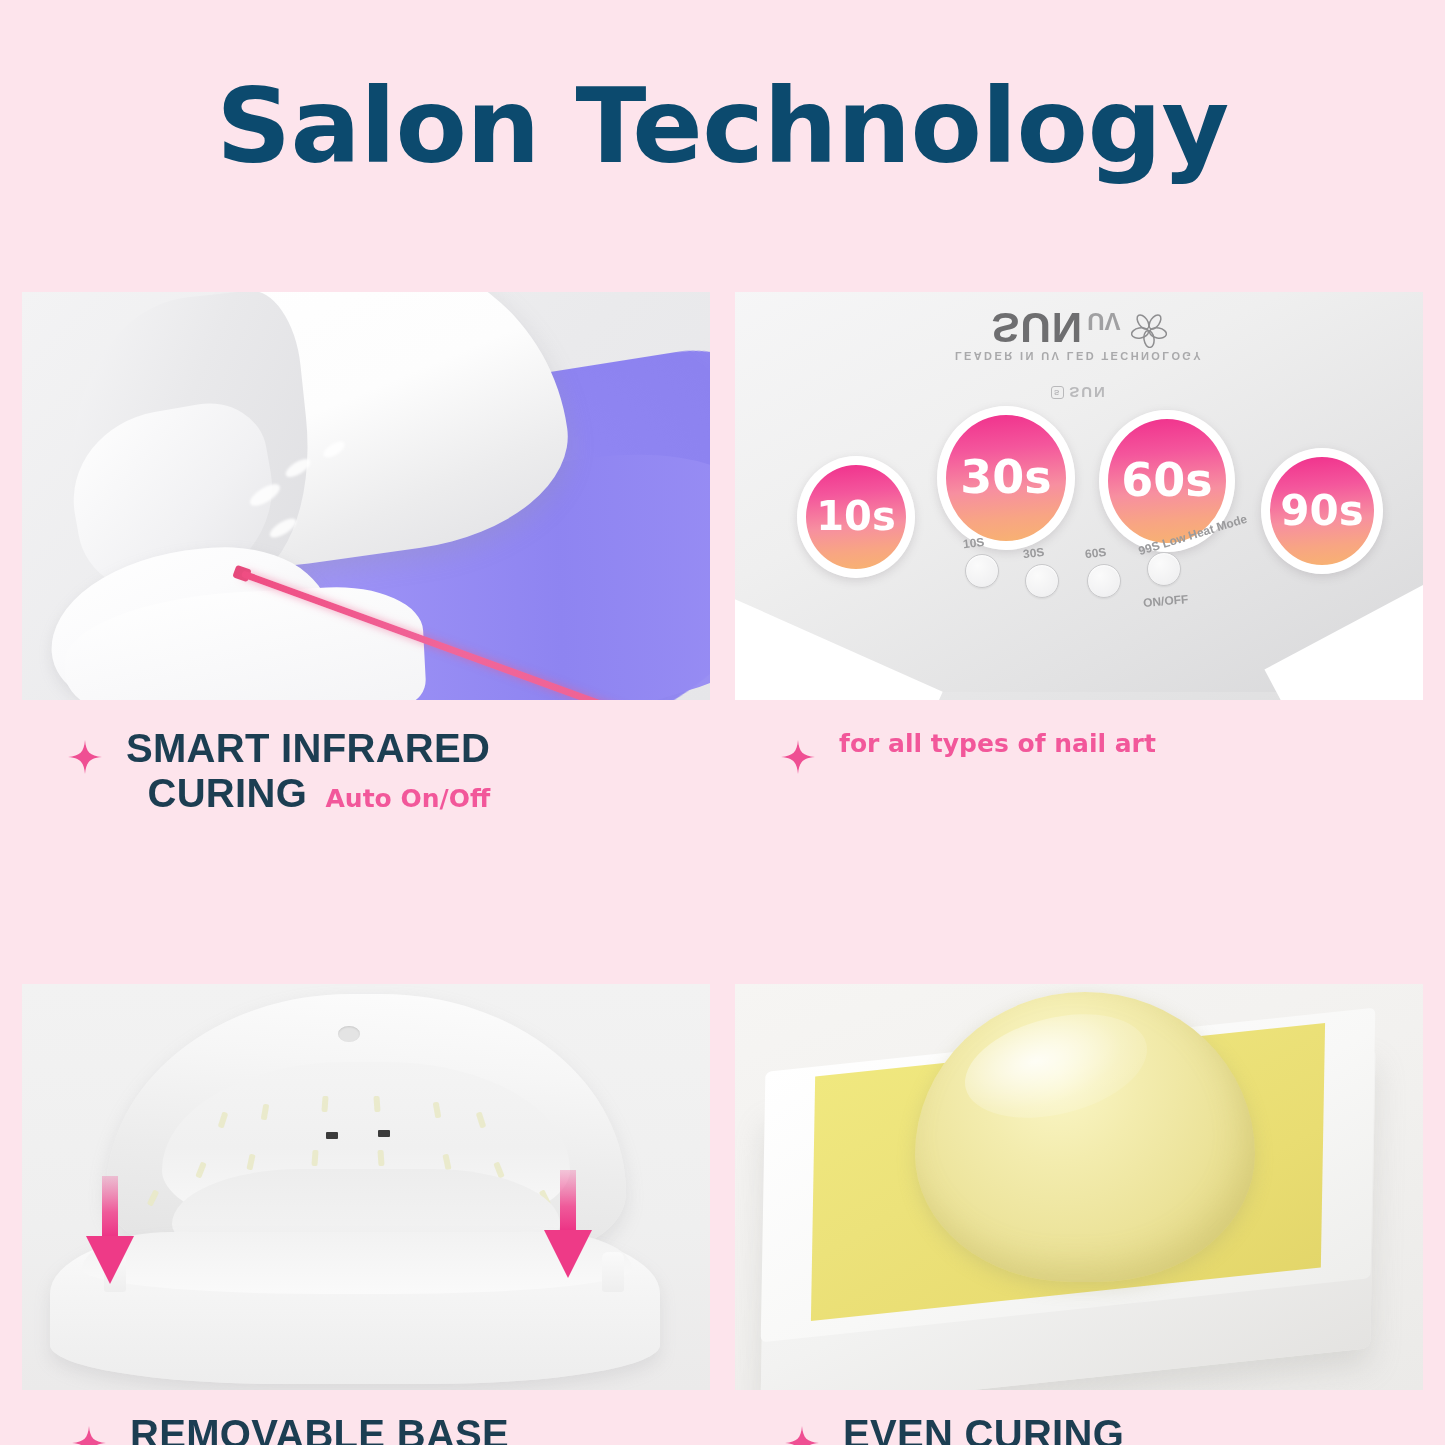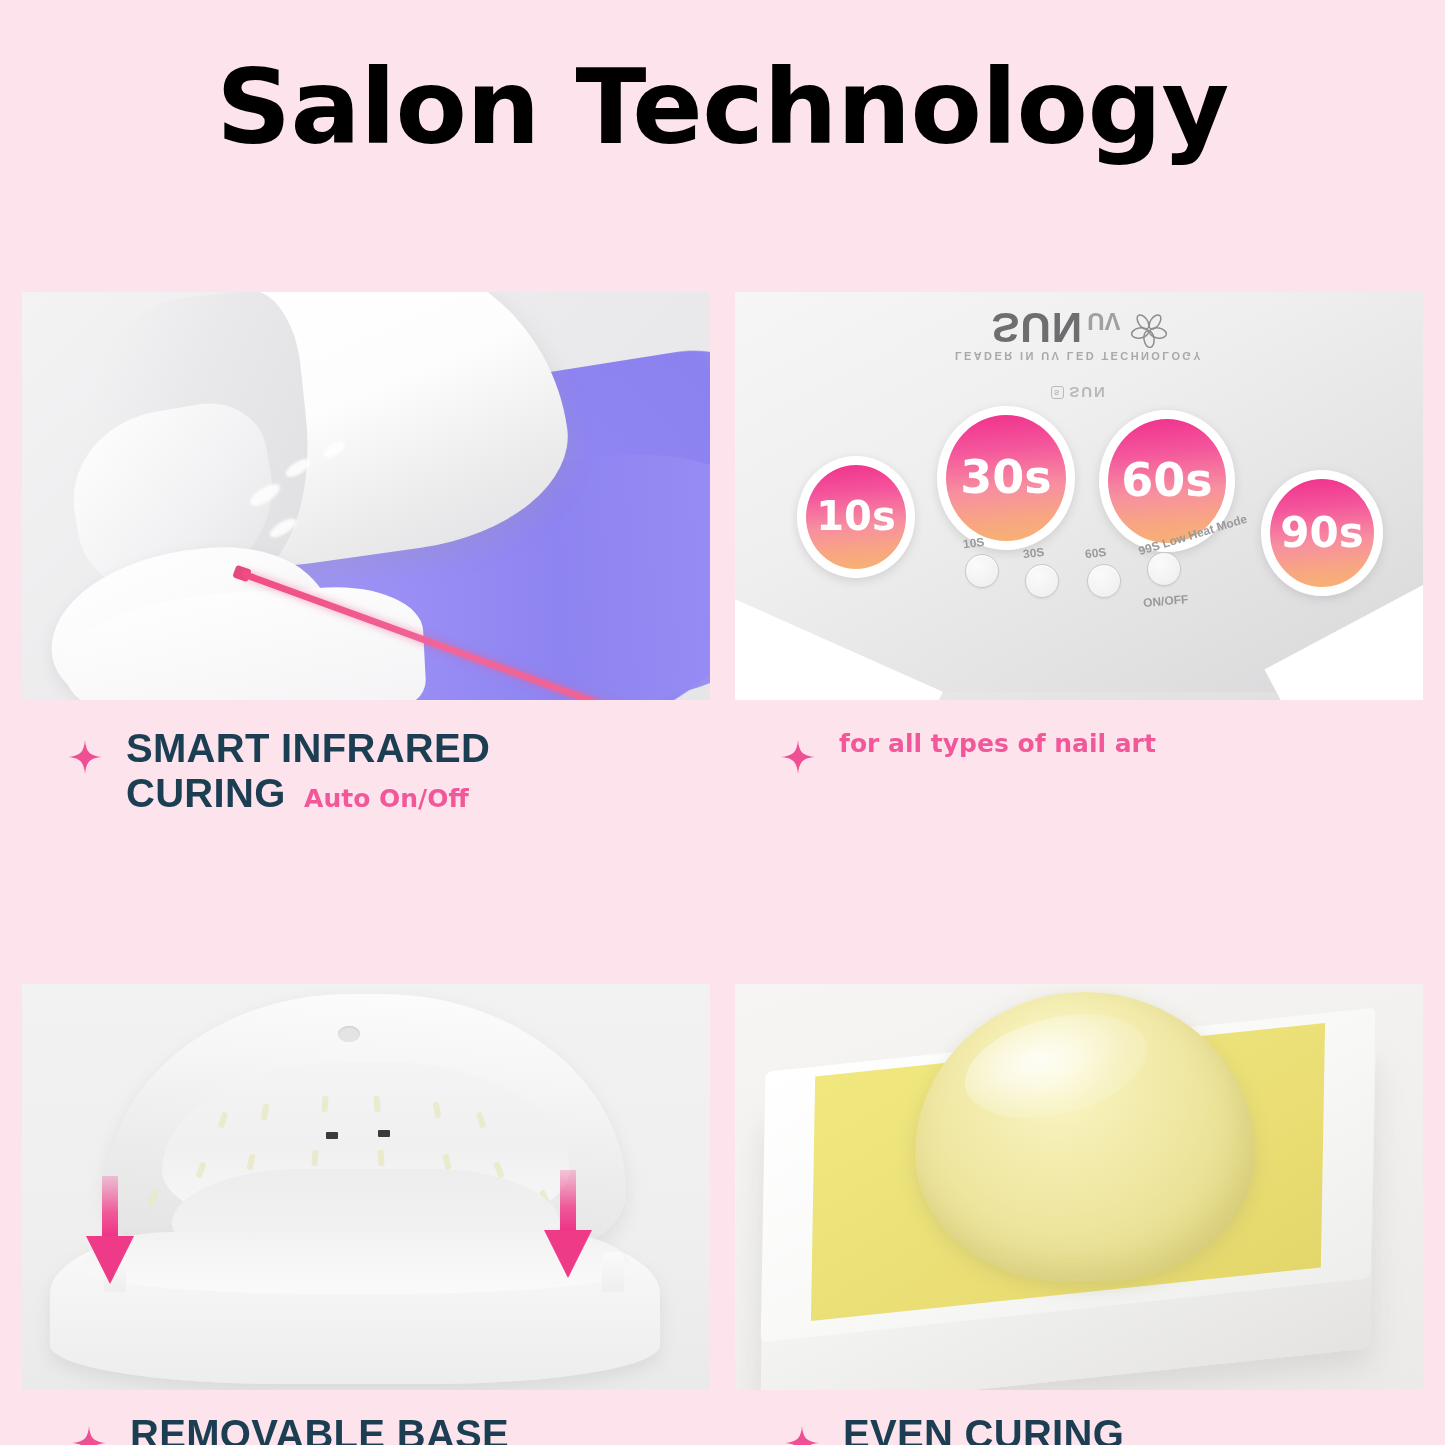--- a/index.html
+++ b/index.html
@@ -16,24 +16,24 @@
   .header { width:100%; padding-top:44px; text-align:center; }
   .kicker {
     font-size:49px;
     font-weight:700;
     letter-spacing:4.5px;
     color:#1c3e52;
     line-height:1;
     font-family:"Liberation Sans", sans-serif;
   }
   .headline {
-    margin-top:10px;
+    margin-top:29px;
     font-size:104px;
     font-weight:700;
-    color:#000000;
+    color:#0c4a6e;
     line-height:1.02;
     letter-spacing:-0.5px;
     font-family:"DejaVu Sans", sans-serif;
   }
 
   
   .grid {
     position:absolute;
     left:22px;
     top:292px;
@@ -56,21 +56,21 @@
   .panel.r2 { height:406px; }
 
   
   .caption {
     display:flex;
     align-items:flex-start;
     padding-top:26px;
     padding-left:46px;
   }
   .sparkle { flex:0 0 auto; margin-top:14px; margin-right:24px; }
-  .cap-text { line-height:1.12; }
+  .cap-text { line-height:1.12;text-align:right; }
   .cap-main {
     font-size:40px;
     font-weight:700;
     color:#1c3e52;
     letter-spacing:0.3px;
     font-family:"Liberation Sans", sans-serif;
     display:inline;
   }
   .cap-sub {
     font-size:25px;
@@ -376,21 +376,21 @@
       <div class="bubbles">
         <div class="bubble" style="left:4px;top:64px;width:118px;height:122px;font-size:40px;">
           <span>10s</span>
         </div>
         <div class="bubble" style="left:144px;top:14px;width:138px;height:144px;font-size:46px;">
           <span>30s</span>
         </div>
         <div class="bubble" style="left:306px;top:18px;width:136px;height:142px;font-size:46px;">
           <span>60s</span>
         </div>
-        <div class="bubble" style="left:468px;top:78px;width:122px;height:126px;font-size:42px;">
+        <div class="bubble" style="left:468px;top:56px;width:122px;height:126px;font-size:42px;">
           <span>90s</span>
         </div>
       </div>
 
       <div class="controls">
         <div class="ctl" style="left:0px;top:24px;">
           <span class="lbl" style="left:-2px;top:-18px;transform:rotate(-7deg);">10S</span>
           <div class="knob"></div>
         </div>
         <div class="ctl" style="left:60px;top:34px;">

